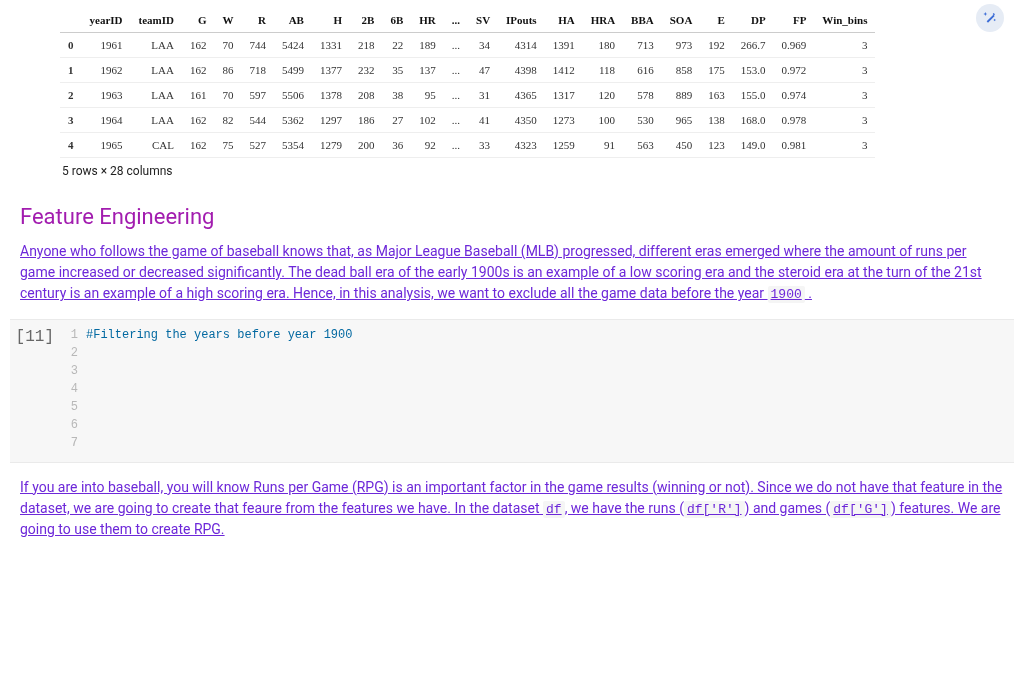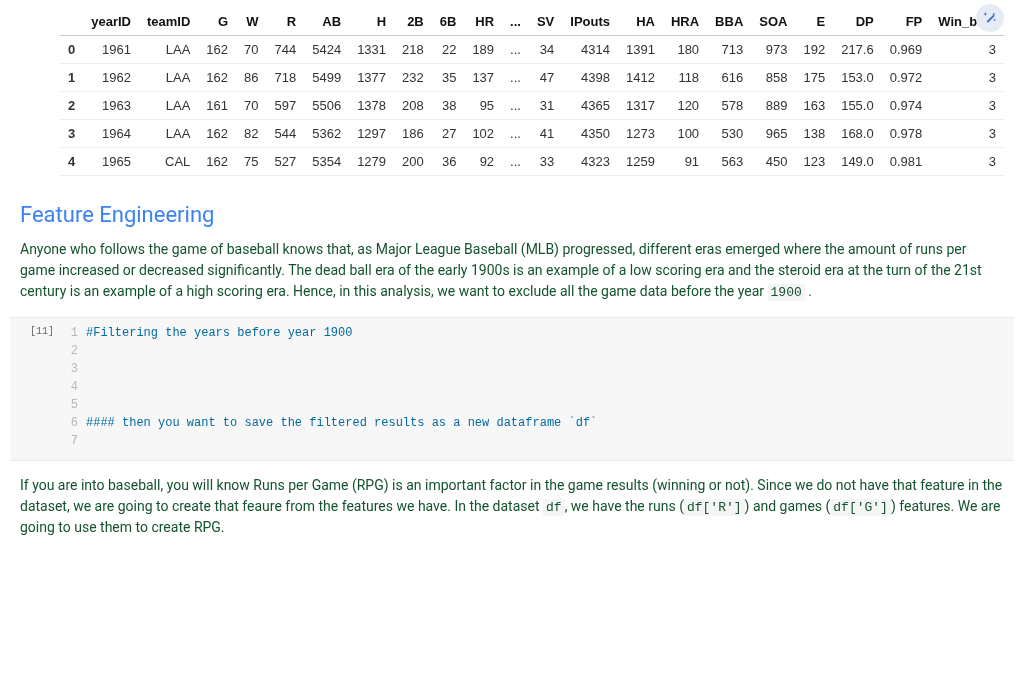--- a/index.html
+++ b/index.html
@@ -13,22 +13,22 @@
   }
   .content {
     padding: 0 10px 0 10px;
   }
   .table-wrap {
     padding: 8px 40px 0 50px;
     position: relative;
   }
   table.df {
     border-collapse: collapse;
-    font-family: Liberation Sans, sans-serif;
-    font-size: 13px;
+    font-family: Liberation Serif, serif;
+    font-size: 11px;
   }
   table.df th, table.df td {
     padding: 6px 8px;
     text-align: right;
     white-space: nowrap;
   }
   table.df thead th {
     font-weight: bold;
     color: #111;
     border-bottom: 1px solid #ccc;
@@ -60,27 +60,28 @@
   }
   .magic-btn svg {
     width: 16px;
     height: 16px;
     fill: #3b6cd6;
   }
   h2.heading {
     font-size: 22px;
     font-weight: 400;
     margin: 26px 10px 12px 10px;
-    color: #3b82f6;
+    color: #a21caf;
   }
   p.body-text {
     margin: 10px 10px 12px 10px;
     font-size: 14px;
     line-height: 1.5;
-    color: #14532d;
+    color: #6d28d9;
+    text-decoration: underline;
   }
   code.inline {
     font-family: "SFMono-Regular", Consolas, "Liberation Mono", Menlo, monospace;
     font-size: 13px;
     background: #f5f5f5;
     padding: 1px 3px;
     border-radius: 2px;
   }
   .code-cell {
     display: flex;
@@ -88,21 +89,21 @@
     background: #f7f7f7;
     border-top: 1px solid #eaeaea;
     border-bottom: 1px solid #eaeaea;
     margin: 14px 0;
   }
   .prompt {
     width: 44px;
     text-align: right;
     padding: 8px 6px 0 0;
     font-family: "SFMono-Regular", Consolas, "Liberation Mono", Menlo, monospace;
-    font-size: 10px;
+    font-size: 16px;
     color: #666;
   }
   .code-body {
     flex: 1;
     padding: 6px 0 10px 0;
   }
   .code-line {
     display: flex;
     font-family: "SFMono-Regular", Consolas, "Liberation Mono", Menlo, monospace;
     font-size: 12px;
@@ -172,21 +173,21 @@
             <td>22</td>
             <td>189</td>
             <td>...</td>
             <td>34</td>
             <td>4314</td>
             <td>1391</td>
             <td>180</td>
             <td>713</td>
             <td>973</td>
             <td>192</td>
-            <td>217.6</td>
+            <td>266.7</td>
             <td>0.969</td>
             <td>3</td>
           </tr>
           <tr>
             <td class="idx">1</td>
             <td>1962</td>
             <td>LAA</td>
             <td>162</td>
             <td>86</td>
             <td>718</td>
@@ -274,20 +275,21 @@
             <td>91</td>
             <td>563</td>
             <td>450</td>
             <td>123</td>
             <td>149.0</td>
             <td>0.981</td>
             <td>3</td>
           </tr>
         </tbody>
     </table>
+    <div class="dim-note">5 rows × 28 columns</div>
   </div>
 
   <h2 class="heading">Feature Engineering</h2>
 
   <p class="body-text">
     <span>Anyone who follows the game of baseball knows that, as Major League Baseball (MLB) progressed, different eras emerged where the amount of runs per game increased or decreased significantly. The dead ball era of the early 1900s is an example of a low scoring era and the steroid era at the turn of the 21st century is an example of a high scoring era. Hence, in this analysis, we want to exclude all the game data before the year </span><code class="inline">1900</code><span> .</span>
   </p>
 
   <div class="code-cell">
     <div class="prompt">[11]</div>
@@ -304,21 +306,20 @@
           <div class="gutter">3</div>
         </div>
         <div class="code-line">
           <div class="gutter">4</div>
         </div>
         <div class="code-line">
           <div class="gutter">5</div>
         </div>
         <div class="code-line">
           <div class="gutter">6</div>
-          <div class="code-text">#### then you want to save the filtered results as a new dataframe `df`</div>
         </div>
         <div class="code-line">
           <div class="gutter">7</div>
           <div class="code-text"></div>
         </div>
       </div>
   </div>
 
   <p class="body-text">
     <span>If you are into baseball, you will know Runs per Game (RPG) is an important factor in the game results (winning or not). Since we do not have that feature in the dataset, we are going to create that feaure from the features we have. In the dataset </span><code class="inline">df</code><span>, we have the runs (</span><code class="inline">df['R']</code><span>) and games (</span><code class="inline">df['G']</code><span>) features. We are going to use them to create RPG.</span>

